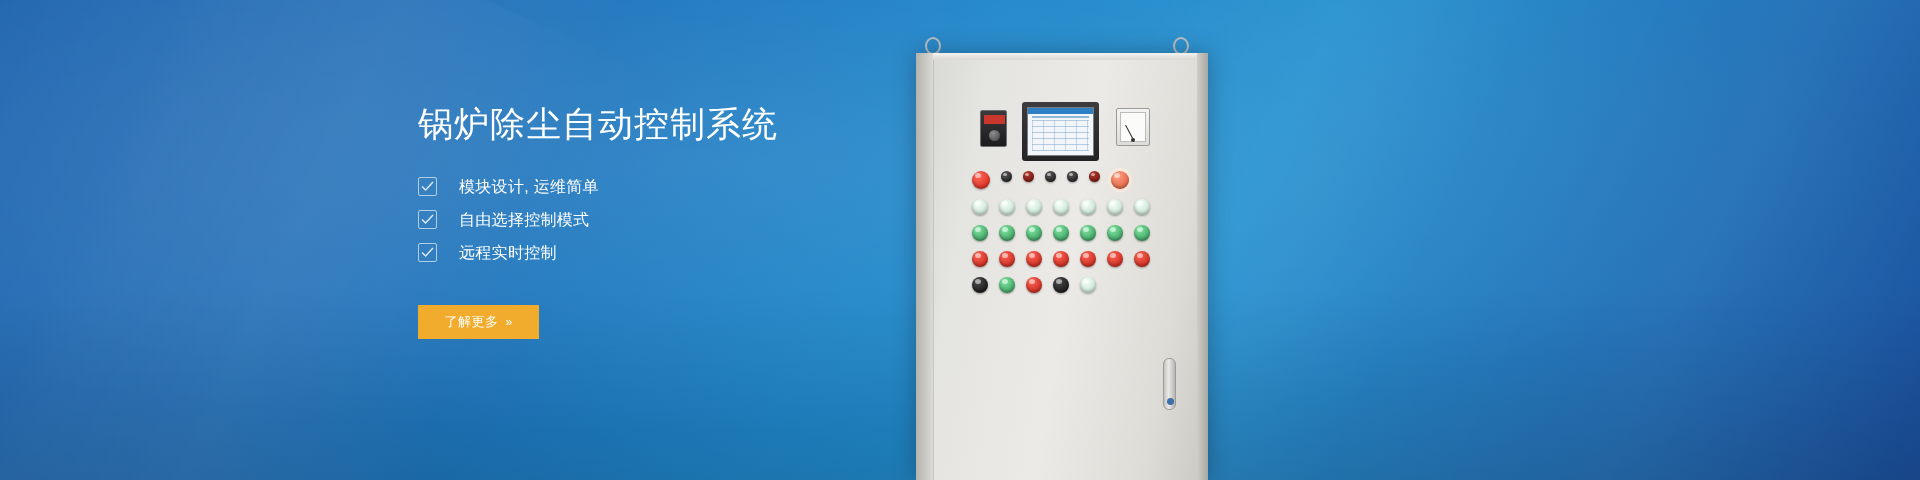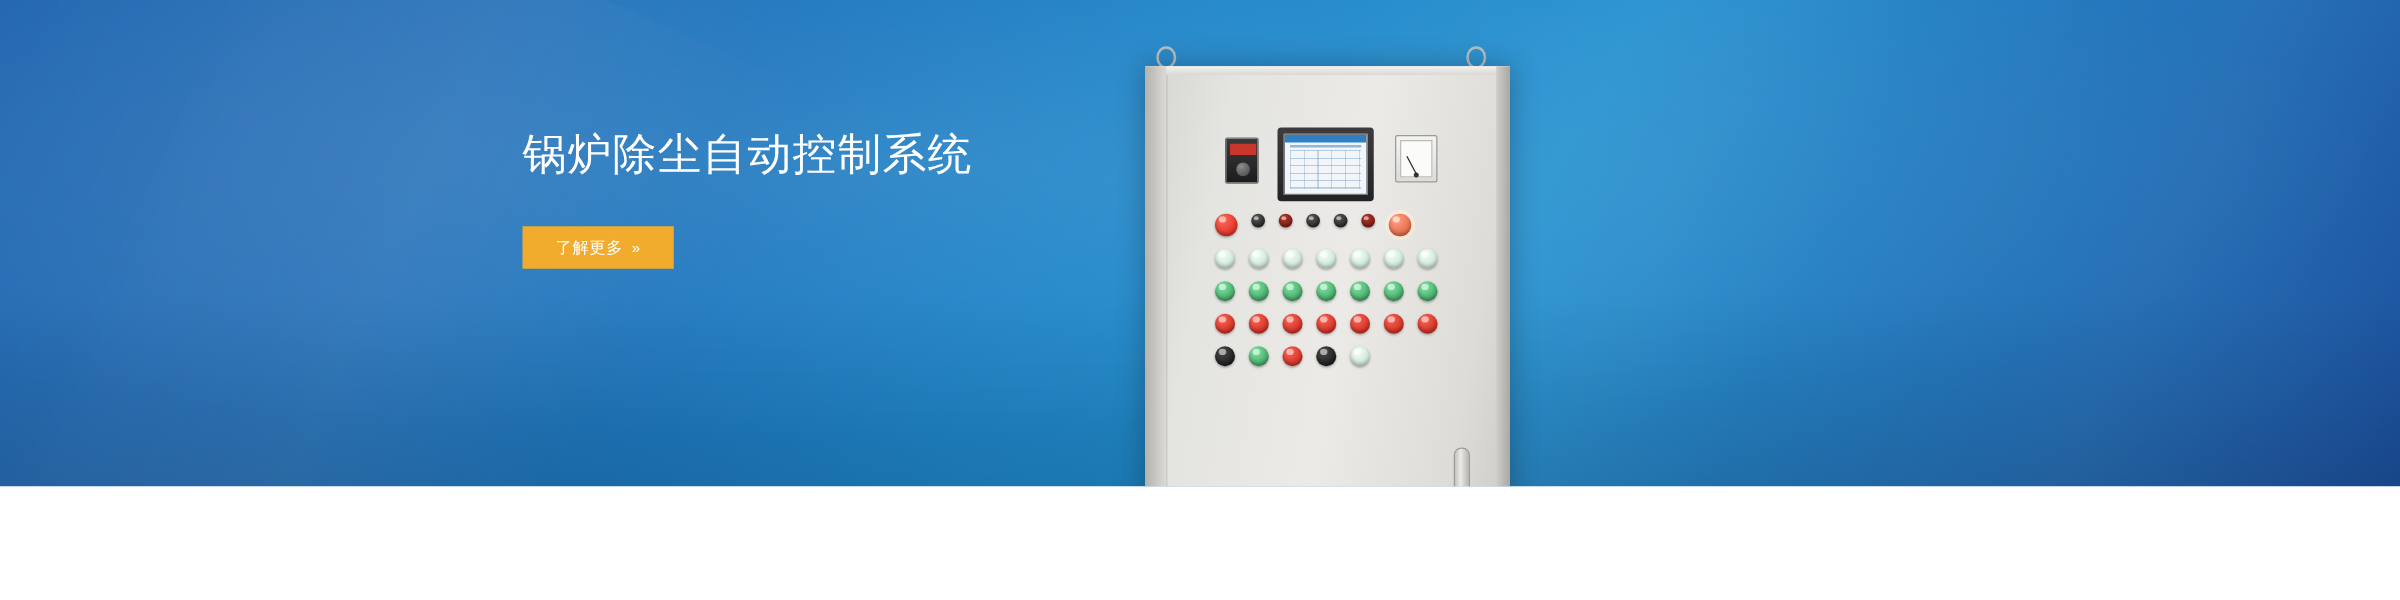--- a/index.html
+++ b/index.html
@@ -4,21 +4,21 @@
 <style>
   * { box-sizing: border-box; margin: 0; padding: 0; }
   html, body {
     width: 1920px; height: 480px;
     overflow: hidden;
     font-family: "Liberation Sans", "DejaVu Sans", sans-serif;
   }
 
   .banner {
     position: relative;
-    width: 1920px; height: 389px;
+    width: 1920px; height: 480px;
     overflow: hidden;
     background: linear-gradient(118deg, #1d63ae 0%, #1c6ab5 18%, #1f86c9 46%, #2390cf 62%, #1c6cb5 84%, #1b4f9c 100%);
   }
   
   .streak {
     position: absolute;
     transform: rotate(24deg);
     transform-origin: center;
     pointer-events: none;
   }
@@ -256,20 +256,50 @@
   <div class="streak s1"></div>
   <div class="streak s2"></div>
   <div class="streak s3"></div>
   <div class="streak s4"></div>
   <div class="vig"></div>
 
   <div class="copy">
 
     <div class="title">锅炉除尘自动控制系统</div>
 
+    <div class="features">
+
+      <div class="feature">
+        <span class="chk">
+          <svg width="13" height="11" viewBox="0 0 13 11" aria-hidden="true">
+            <path d="M1 5.4 L4.6 9 L12 1" fill="none" stroke="#ffffff" stroke-opacity="0.85" stroke-width="1.4"></path>
+          </svg>
+        </span>
+        <span class="feature-label">模块设计, 运维简单</span>
+      </div>
+
+      <div class="feature">
+        <span class="chk">
+          <svg width="13" height="11" viewBox="0 0 13 11" aria-hidden="true">
+            <path d="M1 5.4 L4.6 9 L12 1" fill="none" stroke="#ffffff" stroke-opacity="0.85" stroke-width="1.4"></path>
+          </svg>
+        </span>
+        <span class="feature-label">自由选择控制模式</span>
+      </div>
+
+      <div class="feature">
+        <span class="chk">
+          <svg width="13" height="11" viewBox="0 0 13 11" aria-hidden="true">
+            <path d="M1 5.4 L4.6 9 L12 1" fill="none" stroke="#ffffff" stroke-opacity="0.85" stroke-width="1.4"></path>
+          </svg>
+        </span>
+        <span class="feature-label">远程实时控制</span>
+      </div>
+
+    </div>
 
     <button class="cta">
       <span>了解更多</span>
       <span class="arrow">»</span>
     </button>
 
   </div>
 
   <div class="cabinet-scene">
 

